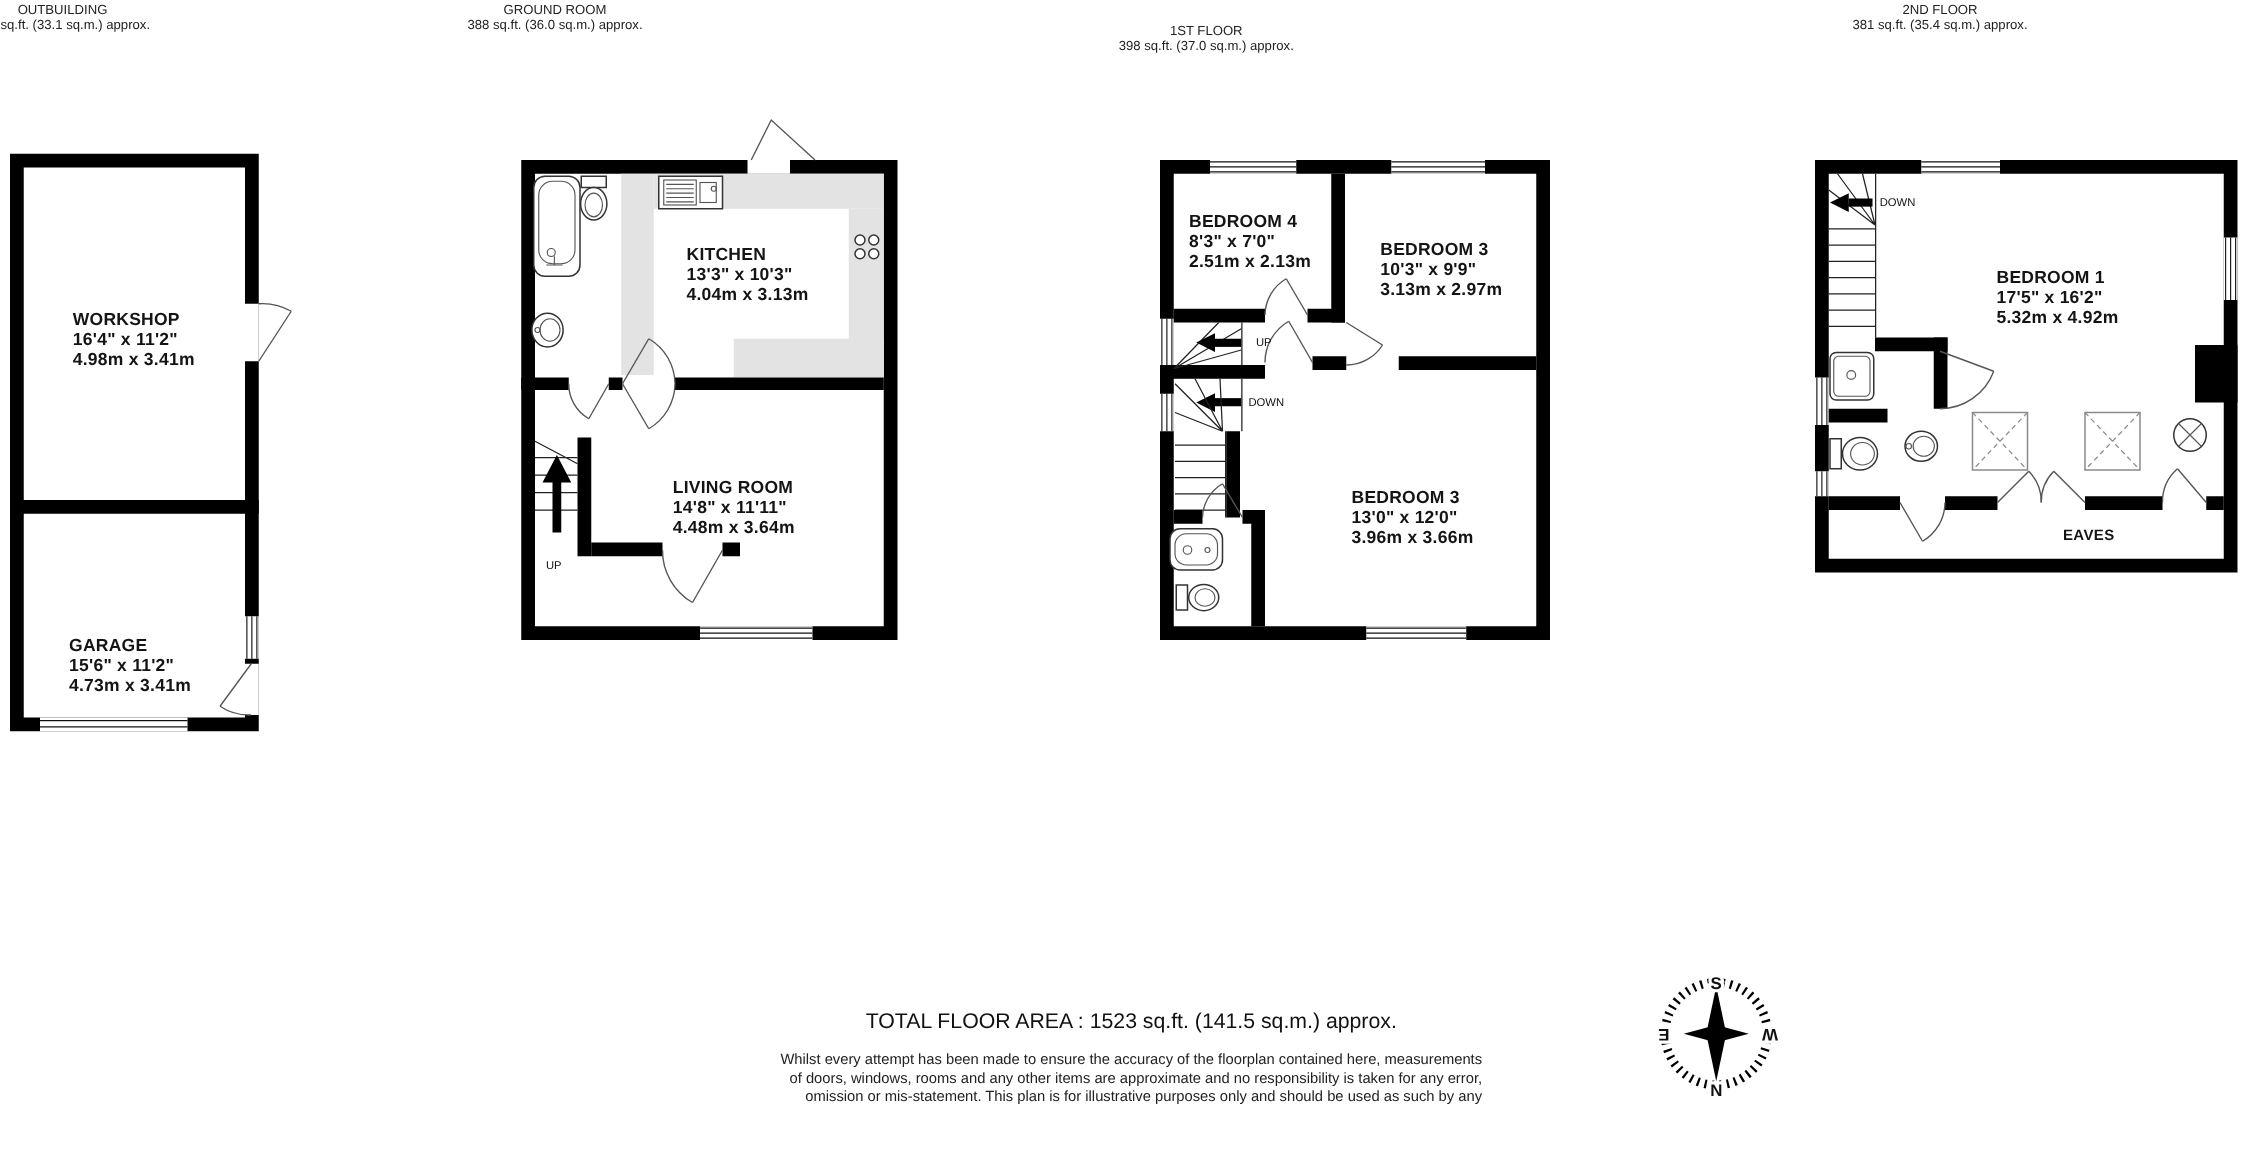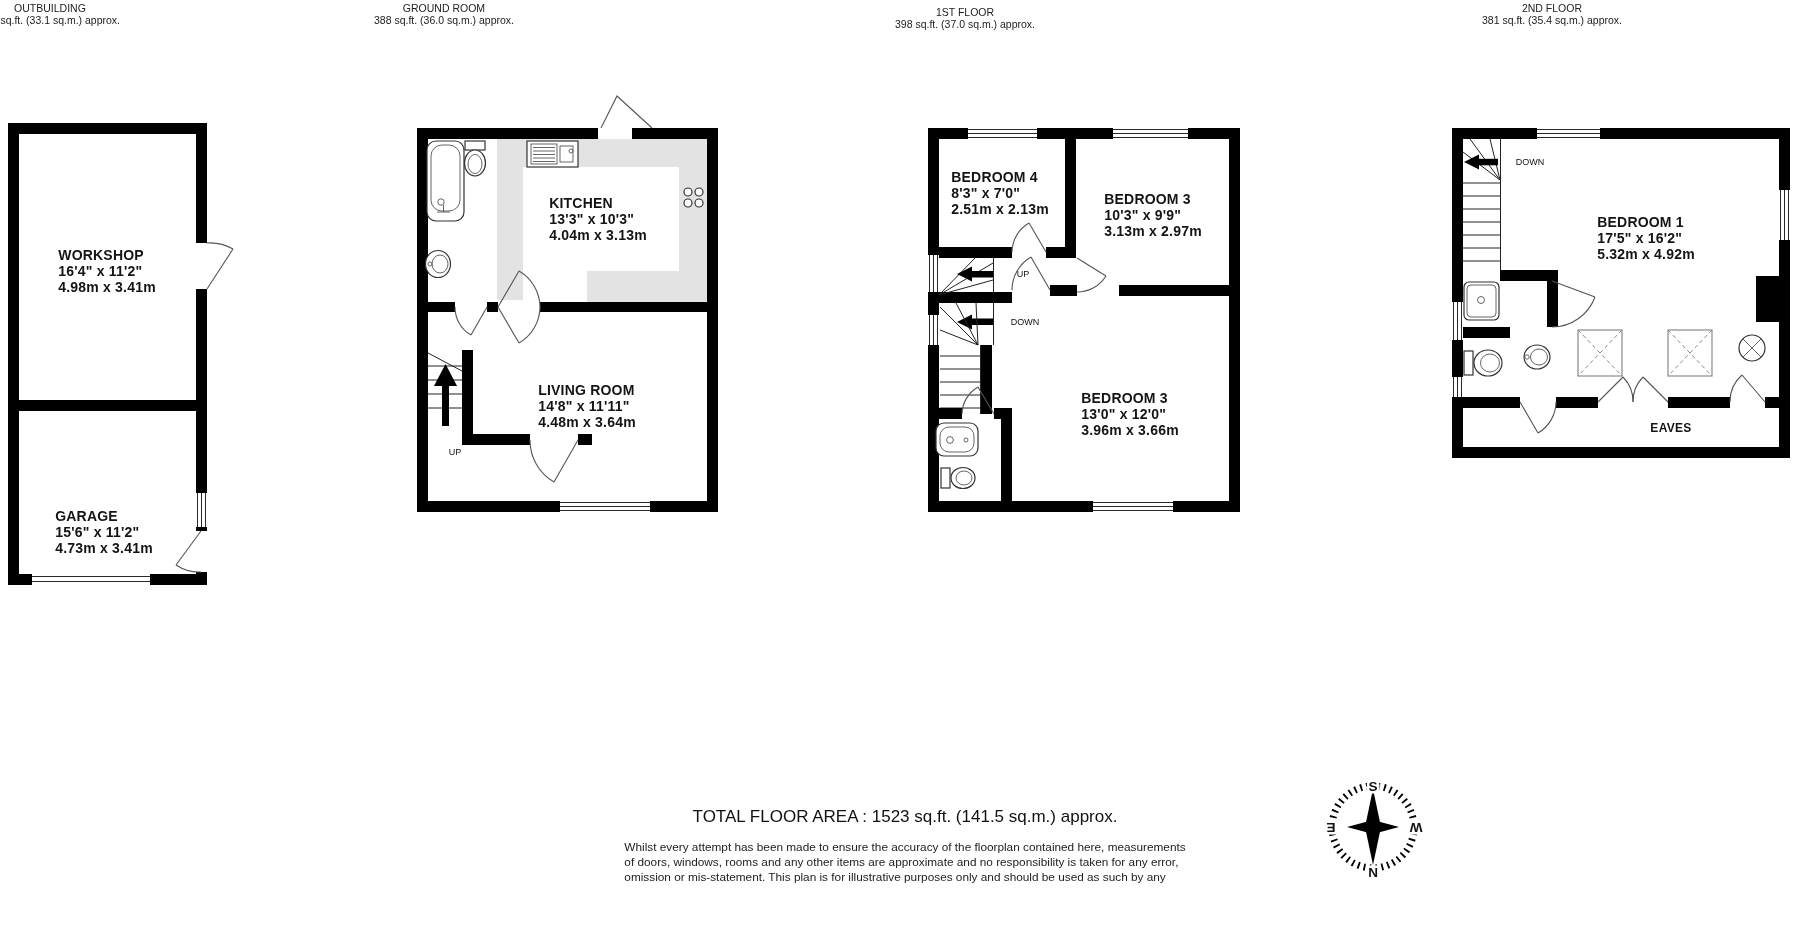--- a/index.html
+++ b/index.html
@@ -1,23 +1,23 @@
 <!DOCTYPE html>
 <html><head>
 <meta charset="utf-8">
 <style>
   html,body{margin:0;padding:0;background:#fff;}
   body{width:1803px;height:935px;position:relative;font-family:"Liberation Sans",sans-serif;color:#1a1a1a;}
   #plan-canvas{position:absolute;left:0;top:0;}
   .floor-header{position:absolute;transform:translateX(-50%);text-align:center;font-size:10.5px;line-height:11.5px;color:#222;white-space:nowrap;}
   .room-label{position:absolute;transform:translate(-50%,-50%);font-weight:bold;font-size:14px;line-height:1.16;color:#141414;white-space:nowrap;letter-spacing:.2px;}
-  .dir-label{position:absolute;transform:translate(-50%,-50%);font-size:9px;color:#111;white-space:nowrap;margin-left:12px;}
+  .dir-label{position:absolute;transform:translate(-50%,-50%);font-size:9px;color:#111;white-space:nowrap;}
   .eaves-label{position:absolute;transform:translate(-50%,-50%);font-weight:bold;font-size:12px;letter-spacing:.3px;color:#141414;margin-left:48px;}
   .total-line{position:absolute;transform:translate(-50%,-50%);font-size:17px;color:#111;white-space:nowrap;}
-  .disclaimer{position:absolute;transform:translateX(-50%);text-align:left;font-size:11.8px;line-height:15px;color:#222;white-space:nowrap;}
+  .disclaimer{position:absolute;transform:translateX(-50%);text-align:right;font-size:11.8px;line-height:15px;color:#222;white-space:nowrap;}
   .credit-line{position:absolute;transform:translate(-50%,-50%);font-size:12.5px;color:#222;white-space:nowrap;margin-top:38px;}
   
   .wall{fill:#000;}
   .cnt{fill:#e3e3e3;}
   .opening{fill:#fff;}
   .fx{fill:#fff;stroke:#333;stroke-width:1.2;}
   .fxi{fill:none;stroke:#555;stroke-width:.9;}
   .ln{stroke:#222;stroke-width:1;fill:none;}
   .arc{stroke:#555;stroke-width:1.1;fill:none;}
   .win{stroke:#111;stroke-width:.9;}
@@ -319,21 +319,21 @@
 </svg>
 
 <div class="floor-header" style="left:50px;top:3px">
   <div>OUTBUILDING</div>
   <div>356 sq.ft. (33.1 sq.m.) approx.</div>
 </div>
 <div class="floor-header" style="left:444px;top:3px">
   <div>GROUND ROOM</div>
   <div>388 sq.ft. (36.0 sq.m.) approx.</div>
 </div>
-<div class="floor-header" style="left:965px;top:7px">
+<div class="floor-header" style="left:965px;top:20px">
   <div>1ST FLOOR</div>
   <div>398 sq.ft. (37.0 sq.m.) approx.</div>
 </div>
 <div class="floor-header" style="left:1552px;top:3px">
   <div>2ND FLOOR</div>
   <div>381 sq.ft. (35.4 sq.m.) approx.</div>
 </div>
 
 <div class="room-label" style="left:107px;top:271px">
   <div>WORKSHOP</div>

